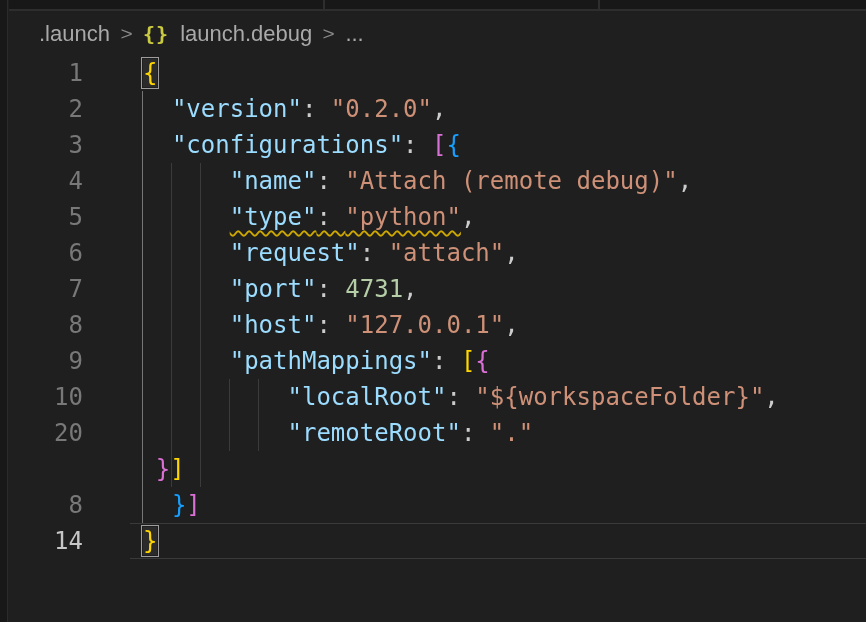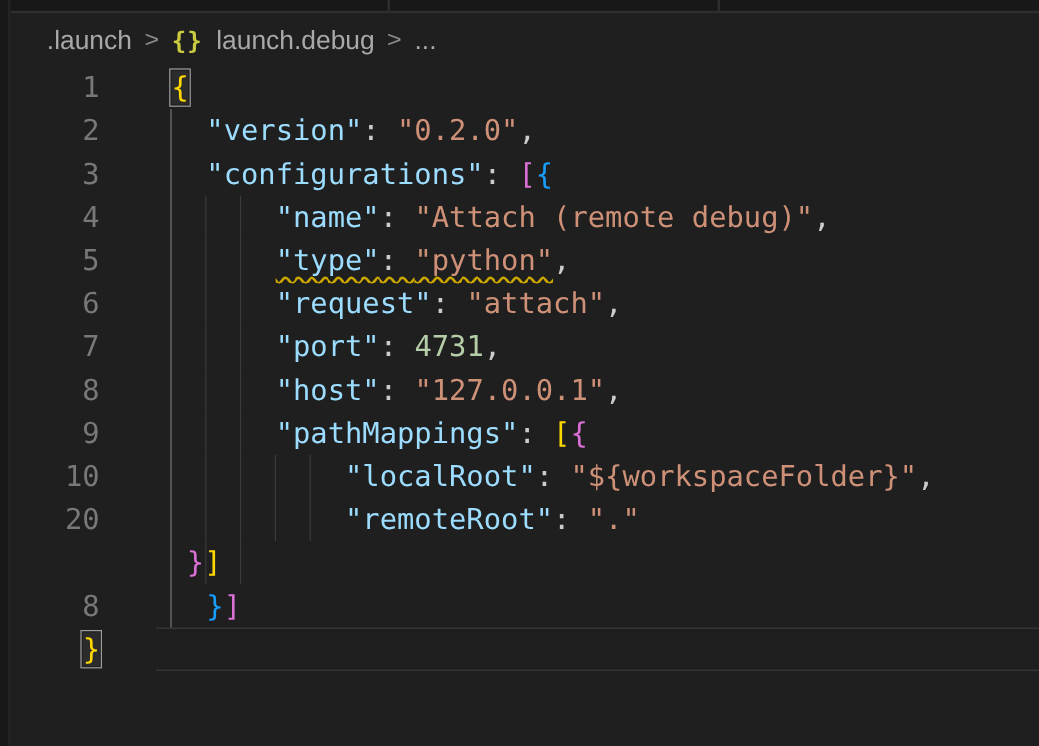--- a/index.html
+++ b/index.html
@@ -163,15 +163,16 @@
       <div class="guide" style="left: 161.9px;"></div>
       <div class="guide" style="left: 190.8px;"></div>
       <pre class="code"><span>      </span><span style="color: rgb(218, 112, 214);">}</span><span style="color: rgb(255, 215, 0);">]</span></pre>
     </div>
     <div class="row">
       <div class="guide active" style="left: 133px;"></div>
       <div class="ln">8</div>
       <pre class="code"><span>  </span><span style="color: rgb(23, 159, 255);">}</span><span style="color: rgb(218, 112, 214);">]</span></pre>
     </div>
     <div class="row active">
+      <div class="ln">14</div>
       <pre class="code"><span class="box" style="color: rgb(255, 215, 0);">}</span></pre>
     </div>
   </div>
 
 </body></html>

